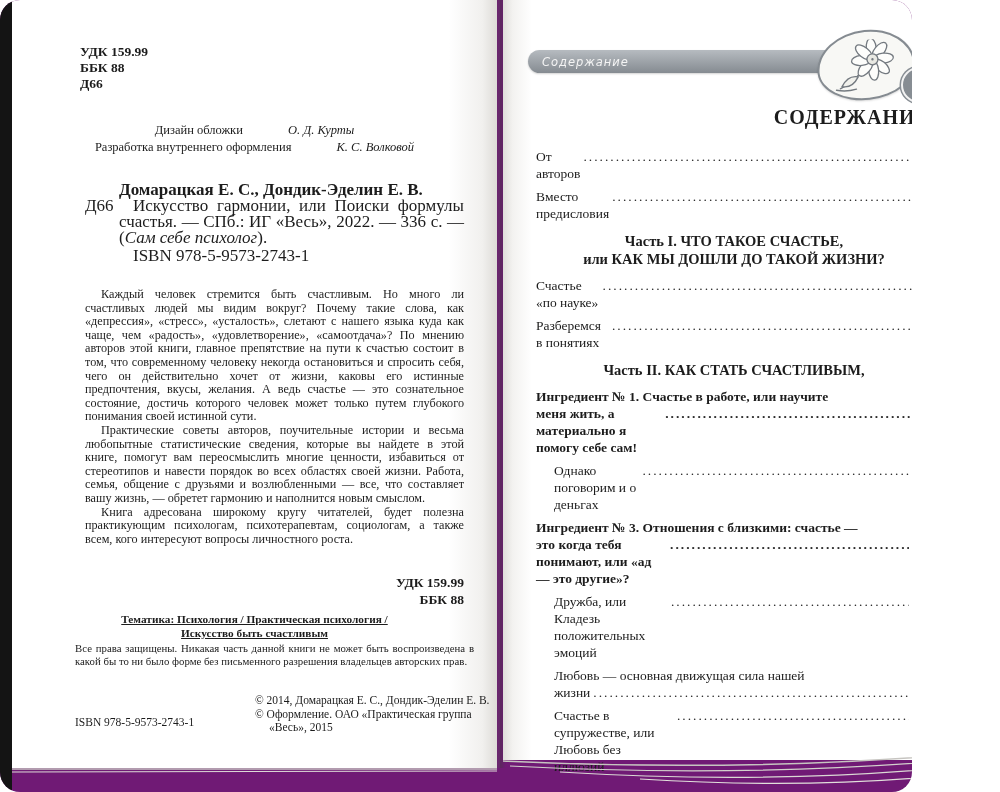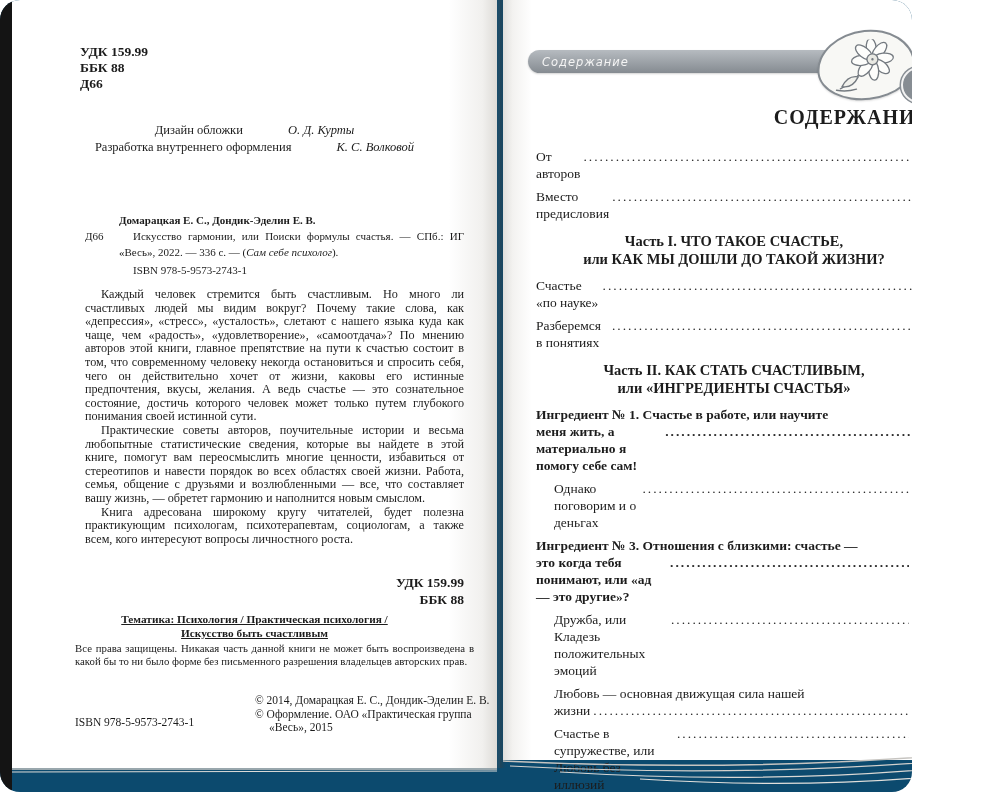--- a/index.html
+++ b/index.html
@@ -1,18 +1,18 @@
 <!DOCTYPE html>
 <html><head>
 <meta charset="utf-8">
 <style>
   html,body { margin:0; padding:0; }
   .spread {
     position:relative; width:912px; height:792px; overflow:hidden;
-    background:#0c4a6e;
+    background:#701a75;
     font-family:"Liberation Serif", serif;
     color:#1c1c1c;
     border-radius:20px;
   }
   .spine-black { position:absolute; left:0; top:0; width:12px; height:792px; background:#141414; }
   .page { position:absolute; top:0; background:#fff; }
   .page-left {
     left:12px; width:485px; height:768px;
     background:linear-gradient(to right,#ffffff 0%,#ffffff 90%,#f1f0ee 97%,#dddbd7 100%);
   }
@@ -23,21 +23,21 @@
   .gutter {
     position:absolute; left:494px; top:0; width:12px; height:768px;
     background:linear-gradient(to right, rgba(100,100,100,0) 0%, rgba(80,80,80,.30) 45%, rgba(60,60,60,.38) 55%, rgba(100,100,100,0) 100%);
   }
   .edges { position:absolute; left:0; top:0; pointer-events:none; }
 
   
   .udc-top { position:absolute; left:68px; top:44px; font-weight:bold; font-size:13.5px; line-height:16px; }
   .credits { position:absolute; left:30px; right:30px; top:122px; text-align:center; font-size:12.5px; line-height:17px; }
   .credits .name { font-style:italic;margin-left:42px; }
-  .biblio { position:absolute; left:73px; right:33px; top:212px; font-size:11px; line-height:16px; }
+  .biblio { position:absolute; left:73px; right:33px; top:182px; font-size:17px; line-height:16px; }
   .biblio .authors { font-weight:bold; margin-left:34px; }
   .biblio .bib-entry { position:relative; margin:0 0 0 34px; text-indent:14px; text-align:justify; }
   .biblio .code { position:absolute; left:-34px; top:0; text-indent:0; }
   .biblio .series { font-style:italic; }
   .biblio .isbn { margin-left:48px; margin-top:2px; }
   .annotation { position:absolute; left:73px; right:33px; top:288px; font-size:12.2px; line-height:13.6px; text-align:justify; }
   .annot-p { text-indent:16px; margin:0; }
   .udc-right { position:absolute; right:33px; top:574px; text-align:right; font-weight:bold; font-size:13.5px; line-height:17px; }
   .subject { position:absolute; left:30px; right:30px; top:612px; text-align:center; font-weight:bold; font-size:11.3px; line-height:14px;text-decoration:underline; }
   .rights { position:absolute; left:63px; right:23px; top:642px; font-size:10.8px; line-height:13px; text-align:justify; }
@@ -207,21 +207,20 @@
         </div>
         <div class="toc-entry">
           <div class="toc-last">
             <span class="toc-text">Разберемся в понятиях</span>
             <span class="dots"></span>
             <span class="toc-page">29</span>
           </div>
         </div>
         <div class="toc-part">
           <div>Часть II. КАК СТАТЬ СЧАСТЛИВЫМ,</div>
-          <div>или «ИНГРЕДИЕНТЫ СЧАСТЬЯ»</div>
         </div>
         <div class="toc-entry bold">
           <div class="toc-line">Ингредиент № 1. Счастье в работе, или научите</div>
           <div class="toc-last">
             <span class="toc-text">меня жить, а материально я помогу себе сам!</span>
             <span class="dots"></span>
             <span class="toc-page">55</span>
           </div>
         </div>
         <div class="toc-entry indent">

